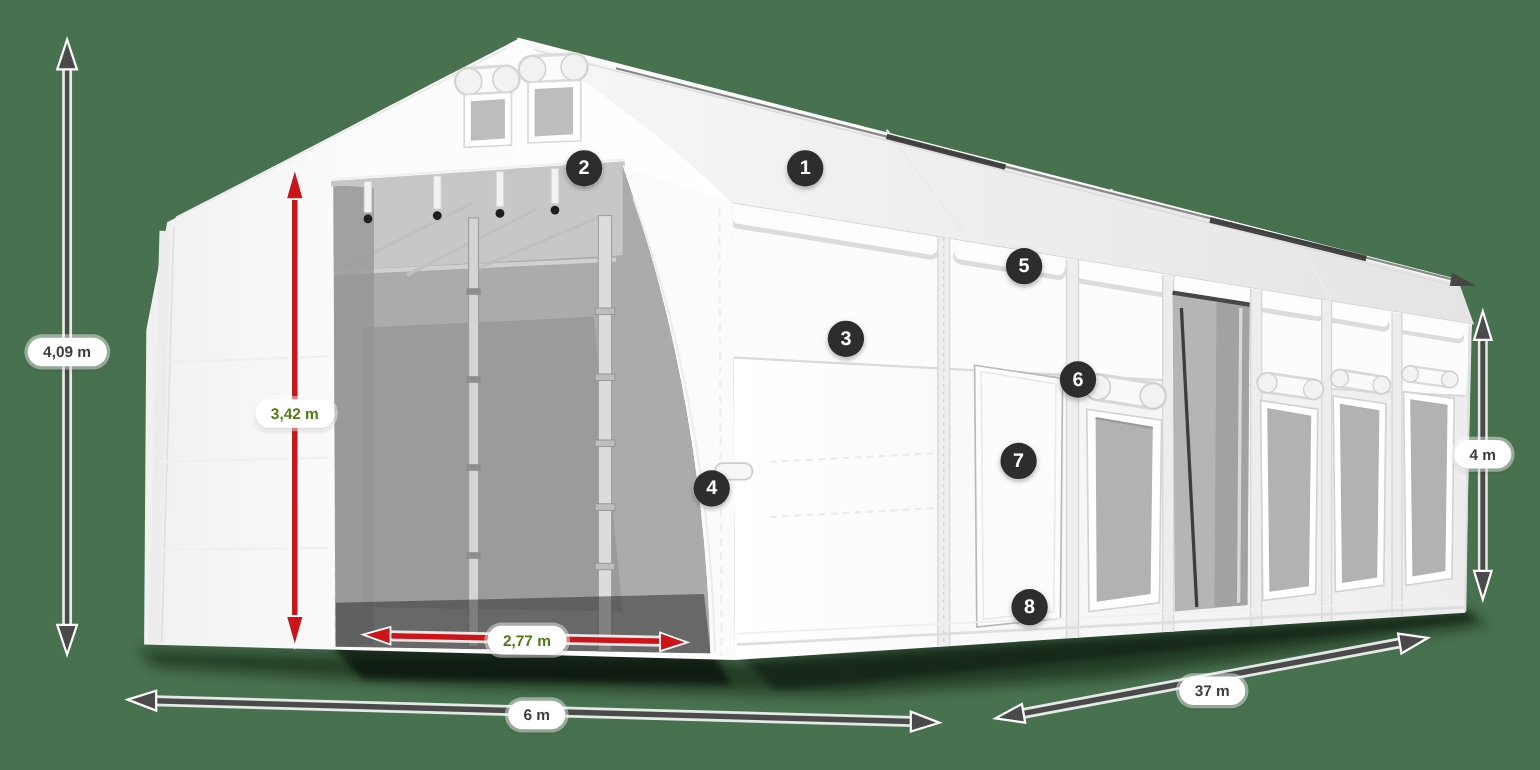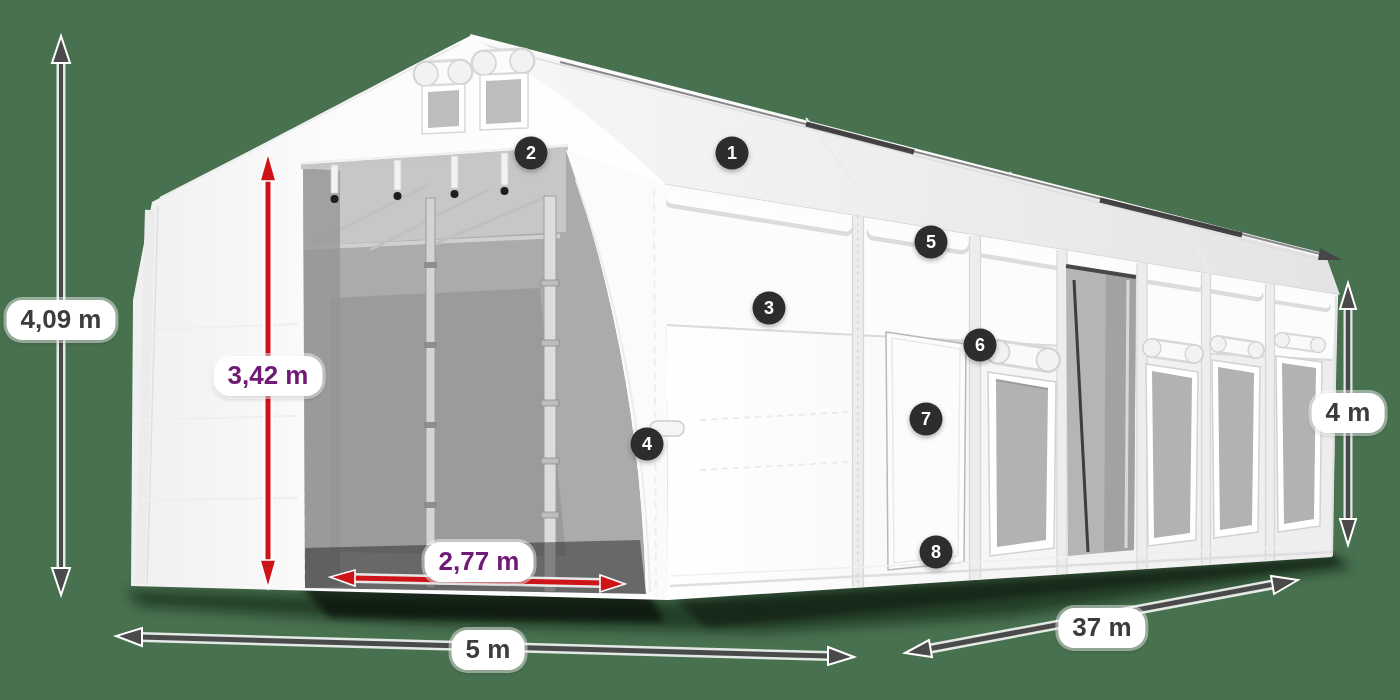--- a/index.html
+++ b/index.html
@@ -4,25 +4,25 @@
 <style>
   html,body{margin:0;padding:0;background:#48714F;}
   .stage{
     position:relative;width:1400px;height:700px;overflow:hidden;
     background:#48714F;font-family:"Liberation Sans",sans-serif;
   }
   .stage svg{position:absolute;left:0;top:0;}
   .pill{
     position:absolute;transform:translate(-50%,-50%);
     background:#ffffff;border-radius:16px;padding:5px 14px;
-    font-weight:bold;font-size:26px;line-height:1.15;color:#3C3C3C;
+    font-weight:bold;font-size:14px;line-height:1.15;color:#3C3C3C;
     white-space:nowrap;
     box-shadow:0 0 0 3px rgba(255,255,255,0.45),0 2px 5px rgba(0,0,0,0.28);
   }
-  .pill.red{color:#701a75;}
+  .pill.red{color:#4d7c0f;}
   .badge{
     position:absolute;transform:translate(-50%,-50%);
     width:33px;height:33px;border-radius:50%;
     background:#2D2D2D;color:#ffffff;font-weight:bold;font-size:18px;
     display:flex;align-items:center;justify-content:center;
     box-shadow:0 0 0 1px rgba(255,255,255,0.22),0 2px 5px rgba(0,0,0,0.35);
     cursor:pointer;user-select:none;
   }
 </style>
 </head>
@@ -309,22 +309,22 @@
       <line x1="1348" y1="305" x2="1348" y2="523" stroke="#ffffff" stroke-width="9" opacity="0.85"></line>
       <line x1="1348" y1="305" x2="1348" y2="523" stroke="#4A4A4A" stroke-width="4.5"></line>
       <polygon points="1348,283 1340,309 1356,309" fill="#4A4A4A" stroke="#ffffff" stroke-width="2"></polygon>
       <polygon points="1348,545 1340,519 1356,519" fill="#4A4A4A" stroke="#ffffff" stroke-width="2"></polygon>
     </g>
   </g>
 </svg>
 
 <div class="pill" style="left:61px;top:320px;">4,09 m</div>
 <div class="pill red" style="left:268px;top:376px;">3,42 m</div>
-<div class="pill red" style="left:479px;top:562px;">2,77 m</div>
-<div class="pill" style="left:488px;top:650px;">5 m</div>
+<div class="pill red" style="left:479px;top:582px;">2,77 m</div>
+<div class="pill" style="left:488px;top:650px;">6 m</div>
 <div class="pill" style="left:1102px;top:628px;">37 m</div>
 <div class="pill" style="left:1348px;top:413px;">4 m</div>
 
 <div class="badge" style="left:732px;top:153px;">1</div>
 <div class="badge" style="left:531px;top:153px;">2</div>
 <div class="badge" style="left:769px;top:308px;">3</div>
 <div class="badge" style="left:647px;top:444px;">4</div>
 <div class="badge" style="left:931px;top:242px;">5</div>
 <div class="badge" style="left:980px;top:345px;">6</div>
 <div class="badge" style="left:926px;top:419px;">7</div>

